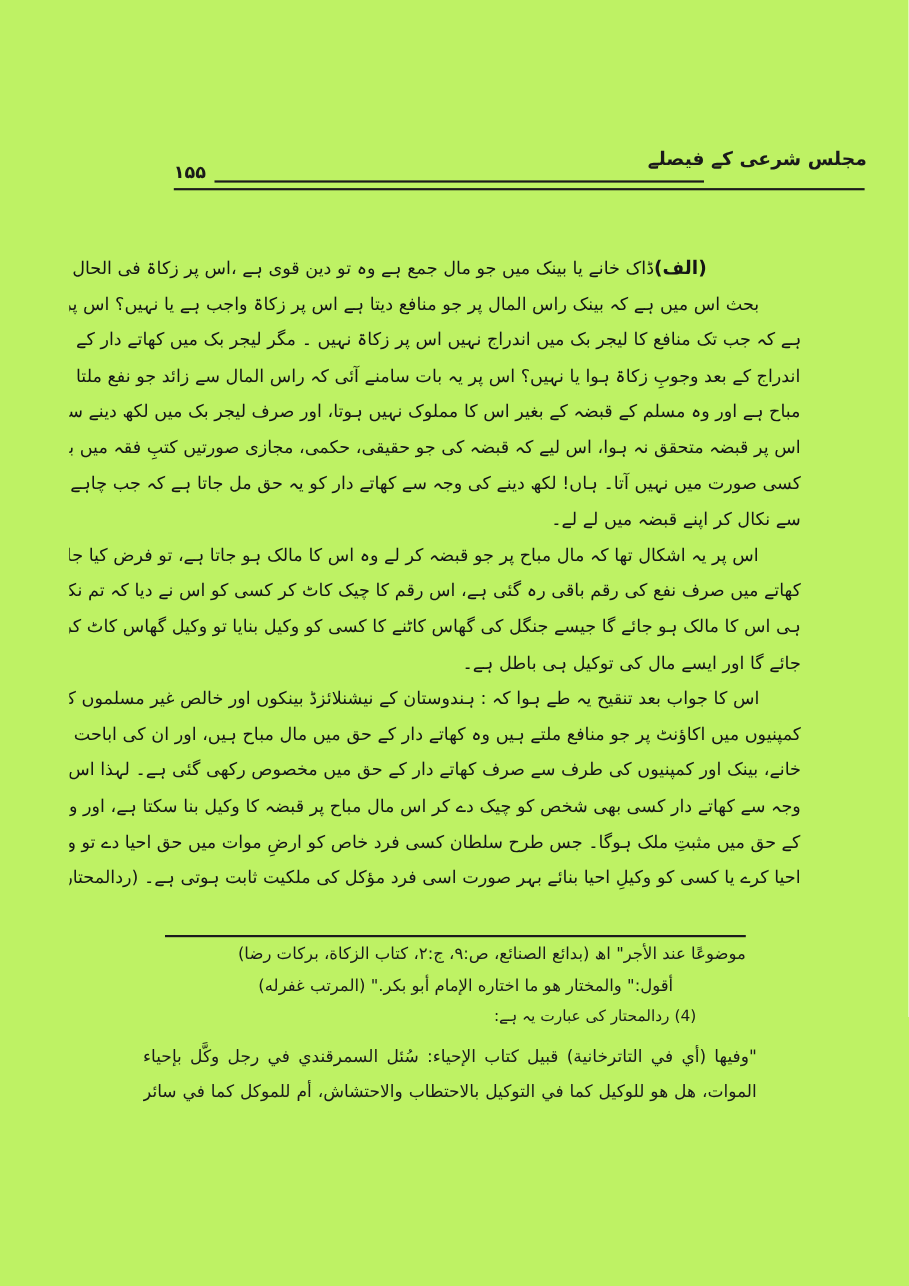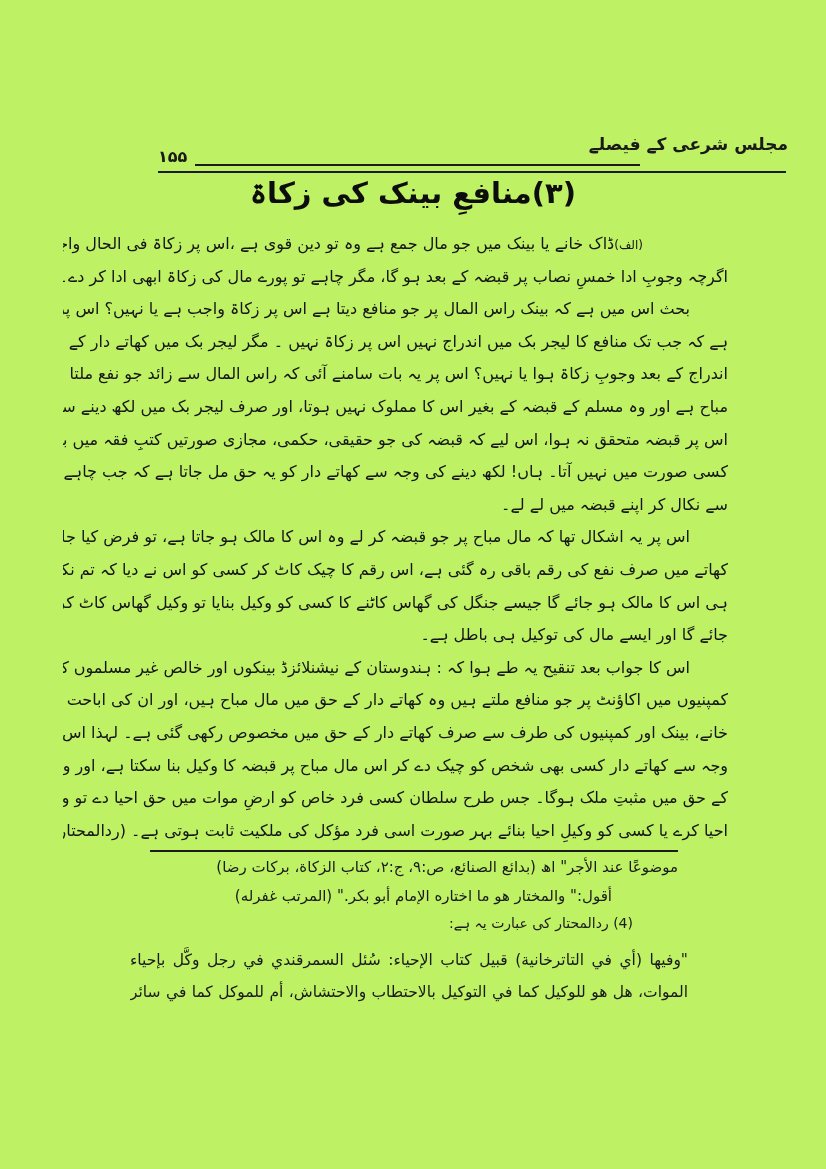--- a/index.html
+++ b/index.html
@@ -45,21 +45,21 @@
     height:32.6px;line-height:32.6px;
     text-align:justify;
     
     text-align-last:justify;
     white-space:nowrap;
     overflow:hidden;
   }
   .bline.short{text-align:left;text-align-last:right;}
   .bline.indent-lg{padding-right:85px;}
   .bline.indent{padding-right:38px;}
-  .lead-bold{font-weight:normal;font-size:12px;}
+  .lead-bold{font-weight:bold;font-size:17px;}
   
   .fnote{position:absolute;white-space:nowrap;color:#1a1a1a;}
   .fn-1{top:858px;right:148px;font-size:15px;}
   .fn-2{top:887px;right:214px;font-size:15px;}
   .fn-3{top:915px;right:193px;font-size:14px;}
   .fn-arabic{
     position:absolute;top:944px;right:138px;width:558px;
     font-size:15.5px;color:#1a1a1a;
   }
   .fn-arabic .aline{
@@ -71,25 +71,23 @@
 </head>
 <body>
 
 <div id="page">
 
   <div class="book-title">مجلس شرعی کے فیصلے</div>
   <div class="page-number">۱۵۵</div>
   <div class="rule rule-upper"></div>
   <div class="rule rule-lower"></div>
 
-  <div class="main-heading">(۳)منافعِ بینک کی زکاۃ</div>
 
   <div class="body-text">
     <div class="bline indent-lg"><span class="lead-bold">(الف)</span><span>ڈاک خانے یا بینک میں جو مال جمع ہے وہ تو دین قوی ہے ،اس پر زکاۃ فی الحال واجب ہے،</span></div>
-    <div class="bline">اگرچہ وجوبِ ادا خمسِ نصاب پر قبضہ کے بعد ہو گا، مگر چاہے تو پورے مال کی زکاۃ ابھی ادا کر دے۔</div>
     <div class="bline indent">بحث اس میں ہے کہ بینک راس المال پر جو منافع دیتا ہے اس پر زکاۃ واجب ہے یا نہیں؟ اس پر اتفاق</div>
     <div class="bline">ہے کہ جب تک منافع کا لیجر بک میں اندراج نہیں اس پر زکاۃ نہیں ۔ مگر لیجر بک میں کھاتے دار کے نام</div>
     <div class="bline">اندراج کے بعد وجوبِ زکاۃ ہوا یا نہیں؟ اس پر یہ بات سامنے آئی کہ راس المال سے زائد جو نفع ملتا ہے وہ مال</div>
     <div class="bline">مباح ہے اور وہ مسلم کے قبضہ کے بغیر اس کا مملوک نہیں ہوتا، اور صرف لیجر بک میں لکھ دینے سے کھاتے دار کا</div>
     <div class="bline">اس پر قبضہ متحقق نہ ہوا، اس لیے کہ قبضہ کی جو حقیقی، حکمی، مجازی صورتیں کتبِ فقہ میں بیان ہوئی ہیں یہ ان میں سے</div>
     <div class="bline">کسی صورت میں نہیں آتا۔ ہاں! لکھ دینے کی وجہ سے کھاتے دار کو یہ حق مل جاتا ہے کہ جب چاہے وہ اسے بینک</div>
     <div class="bline short">سے نکال کر اپنے قبضہ میں لے لے۔</div>
     <div class="bline indent">اس پر یہ اشکال تھا کہ مال مباح پر جو قبضہ کر لے وہ اس کا مالک ہو جاتا ہے، تو فرض کیا جائے کہ کسی کے</div>
     <div class="bline">کھاتے میں صرف نفع کی رقم باقی رہ گئی ہے، اس رقم کا چیک کاٹ کر کسی کو اس نے دیا کہ تم نکال لاؤ تو نکالنے والا</div>
     <div class="bline">ہی اس کا مالک ہو جائے گا جیسے جنگل کی گھاس کاٹنے کا کسی کو وکیل بنایا تو وکیل گھاس کاٹ کر خود ہی مالک ہو</div>

